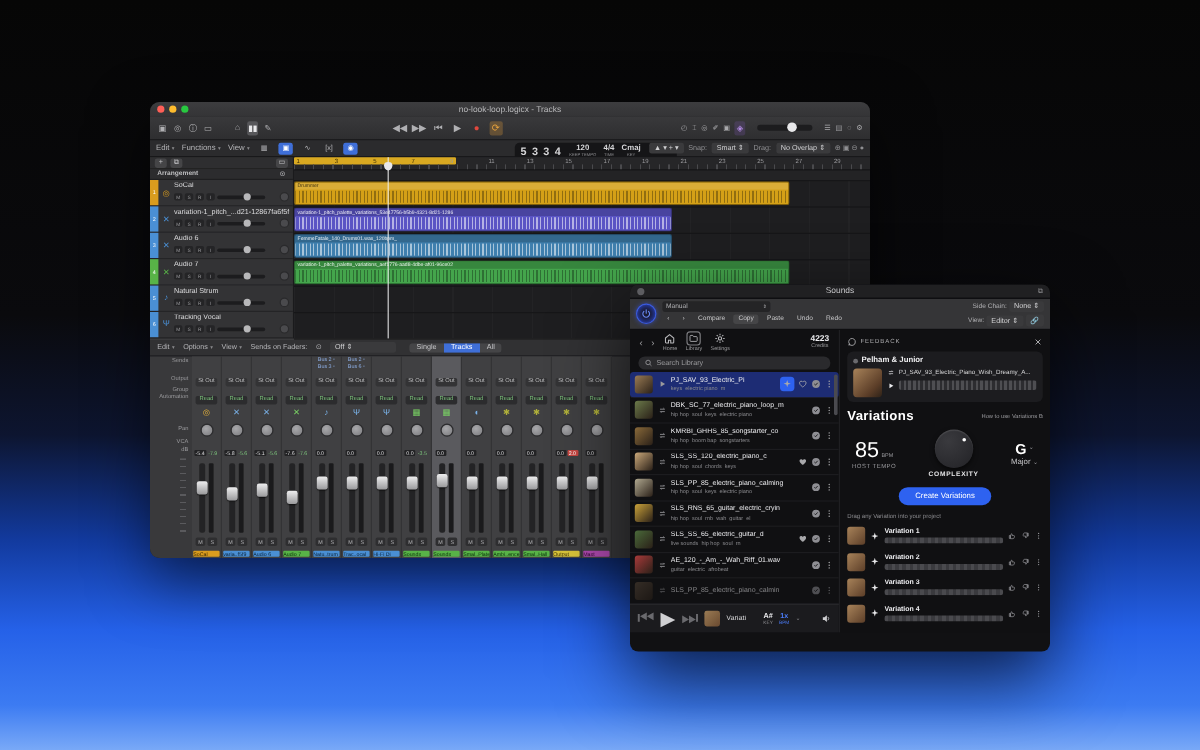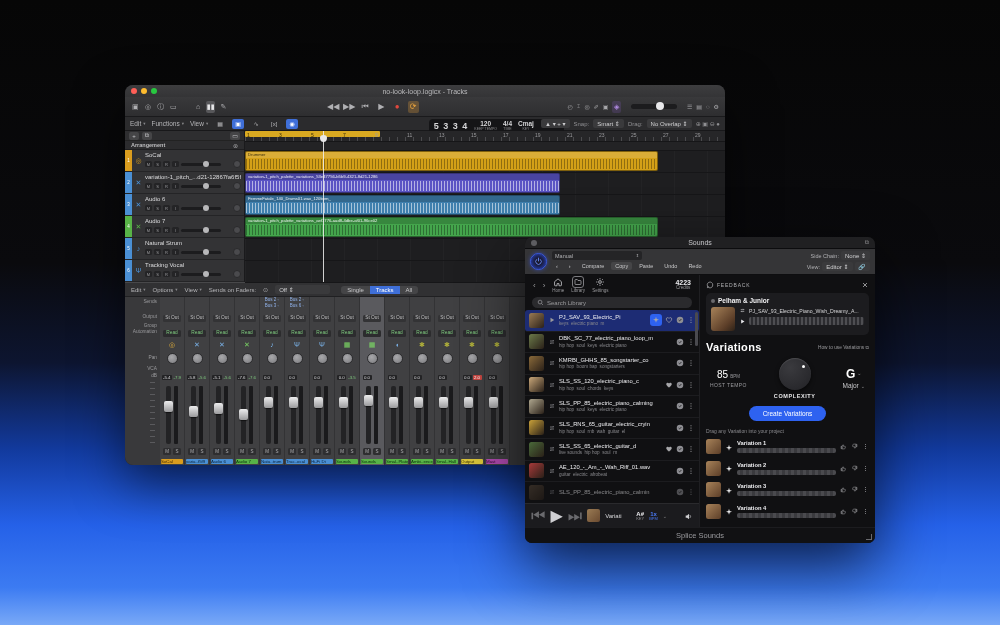--- a/index.html
+++ b/index.html
@@ -181,21 +181,21 @@
   .pack-line1 span { font-size:5.2px; color:#d8d8da; white-space:nowrap; overflow:hidden; }
   .pack-line2 { display:flex; align-items:center; gap:3px; margin-top:3px; color:#ececef; }
   .pack-line2 .svgi { width:7px; height:7px; flex:none; }
   .pwave { flex:1; height:8px; border-radius:2px; background:repeating-linear-gradient(90deg,#4e4e52 0 2px,#2c2c30 2px 4px); }
   .var-hd { display:flex; align-items:center; margin-top:6px; }
   .var-hd b { font-size:11px; color:#fff; letter-spacing:.3px; }
   .var-hd span { margin-left:auto; font-size:4.8px; color:#9a9a9e; }
   .controls { display:flex; align-items:center; justify-content:space-between; margin-top:5px; padding:0 4px; }
   .ctl-col { display:flex; flex-direction:column; align-items:center; line-height:1; }
   .bpm-line { display:flex; align-items:baseline; gap:2px; }
-  .bpm-line b { font-size:10px; color:#fff; font-weight:normal;text-align:center; }
+  .bpm-line b { font-size:18px; color:#fff; font-weight:normal;text-align:center; }
   .bpm-line span { font-size:4.5px; color:#9a9a9e; }
   .ctl-sub { font-size:5px; color:#9a9a9e; margin-top:3px; letter-spacing:.4px; }
   .knob-wrap { display:flex; flex-direction:column; align-items:center; }
   .knob { width:32px; height:32px; border-radius:50%; background:radial-gradient(circle at 35% 30%,#3a3a3e,#222226); box-shadow:0 2px 4px rgba(0,0,0,.6), inset 0 1px 1px rgba(255,255,255,.12); position:relative; }
   .knob i { position:absolute; right:6px; top:7px; width:3px; height:3px; border-radius:50%; background:#fff; }
   .knob-lab { font-size:5.5px; font-weight:bold; color:#e8e8ea; letter-spacing:.6px; margin-top:3px; }
   .key-line { display:flex; align-items:center; gap:2px; }
   .key-line b { font-size:12px; color:#fff; }
   .key-line i, .scale-line i { font-style:normal; font-size:5px; color:#9a9a9e; }
   .scale-line { display:flex; align-items:center; gap:2px; margin-top:3px; }
@@ -1590,17 +1590,13 @@
                   <circle cx="8" cy="3.5" r="1.2"></circle>
                   <circle cx="8" cy="8" r="1.2"></circle>
                   <circle cx="8" cy="12.5" r="1.2"></circle>
                 </svg>
               </span>
             </div>
     </div>
         </div>
     </div>
   </div>
-  <div class="sp-footer">
-    <span>Splice Sounds</span>
-    <span class="resize"></span>
-  </div>
 </div>
 
 </body></html>

